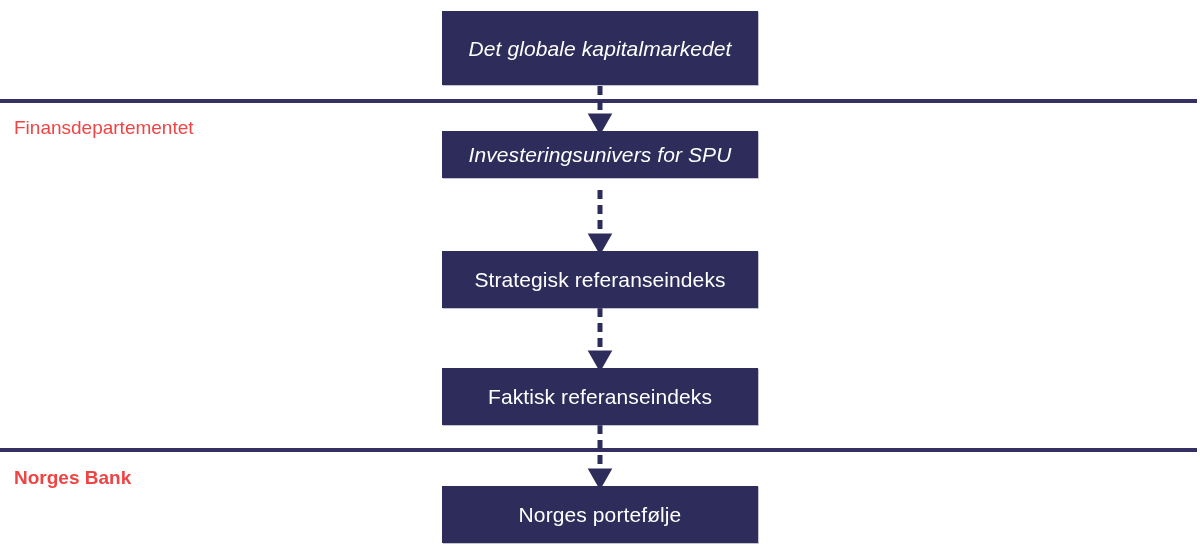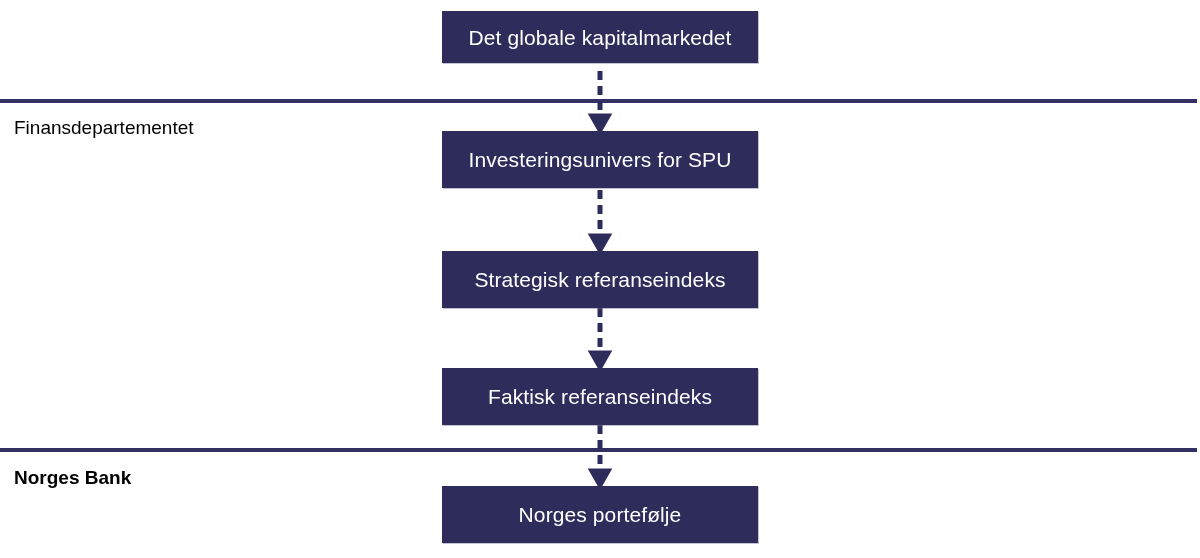--- a/index.html
+++ b/index.html
@@ -27,21 +27,21 @@
   }
   #rule-top    { top: 99px;  width: 1197px; }
   #rule-bottom { top: 448px; width: 1197px; }
 
   
   .lane-label {
     position: absolute;
     left: 14px;
     font-size: 19px;
     line-height: 22px;
-    color: #000000;
+    color: #ef4444;
     white-space: nowrap;
     font-family: "Liberation Sans", sans-serif;
   }
   #lane-label-fin  { top: 117px; }
   #lane-label-nb   { top: 467px; font-weight: bold; }
 
   
   .node {
     position: absolute;
     left: 442px;
@@ -53,22 +53,22 @@
     align-items: center;
     justify-content: center;
     text-align: center;
     font-size: 21px;
     line-height: 27px;
     padding: 2px 8px;
     letter-spacing: 0.1px;
     font-family: "Liberation Sans", sans-serif;
     box-shadow: 1px 1px 0 rgba(120,120,150,0.45);
   }
-  #node-0 { top: 11px;  height: 52px; }
-  #node-1 { top: 131px; height: 57px; }
+  #node-0 { top: 11px;  height: 74px; font-style: italic; }
+  #node-1 { top: 131px; height: 47px; font-style: italic; }
   #node-2 { top: 251px; height: 57px; }
   #node-3 { top: 368px; height: 57px; text-align: right; }
   #node-4 { top: 486px; height: 57px; }
 
   
   .connector {
     position: absolute;
     left: 0;
     top: 0;
     width: 1200px;

